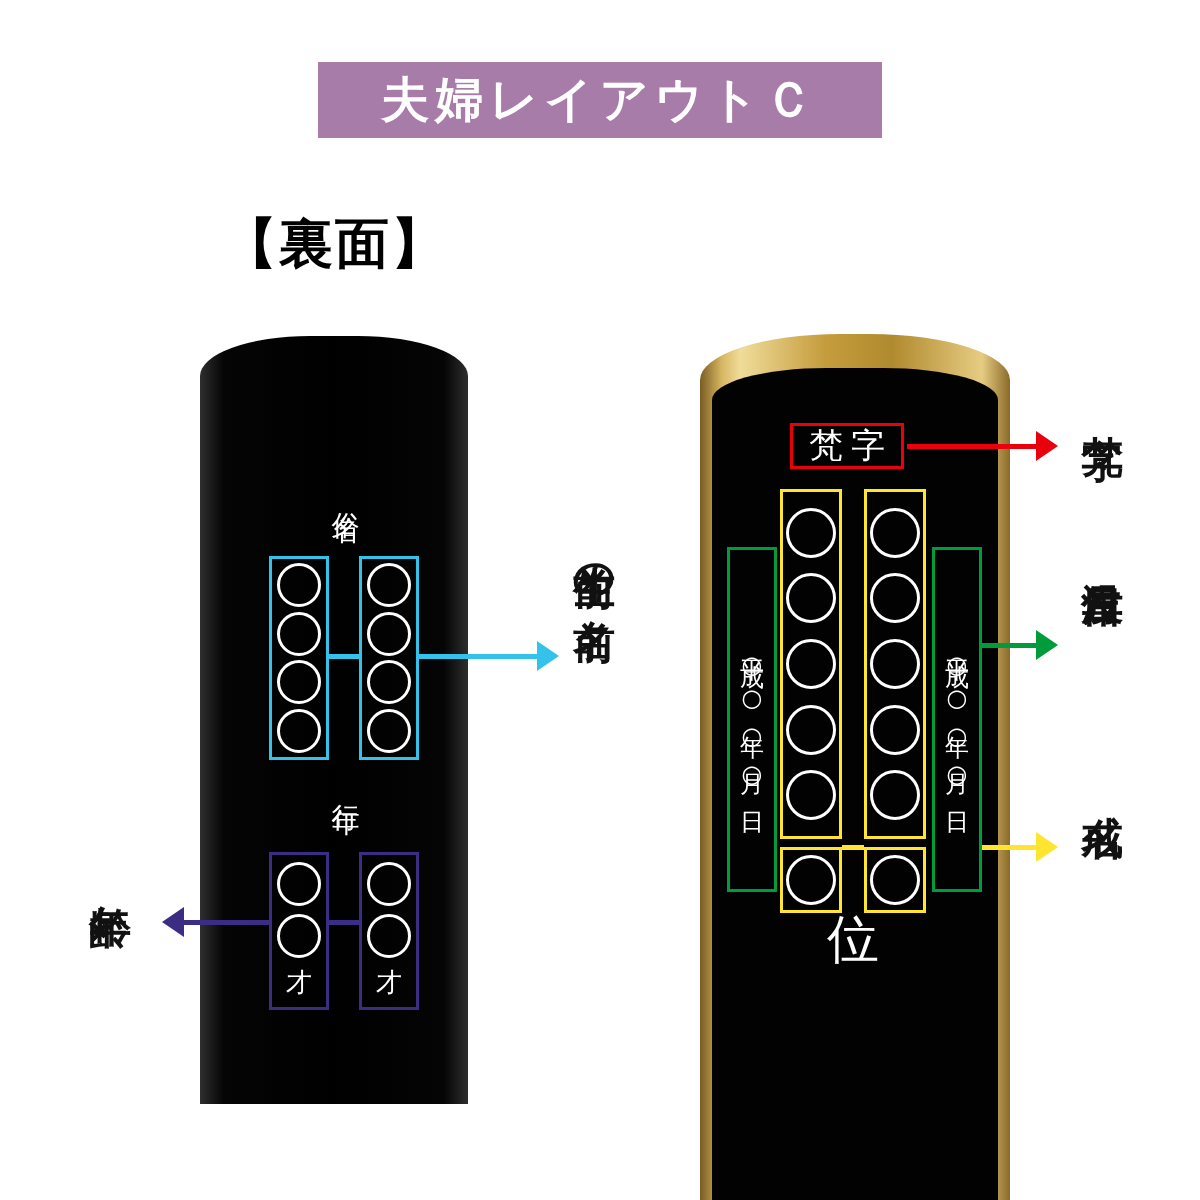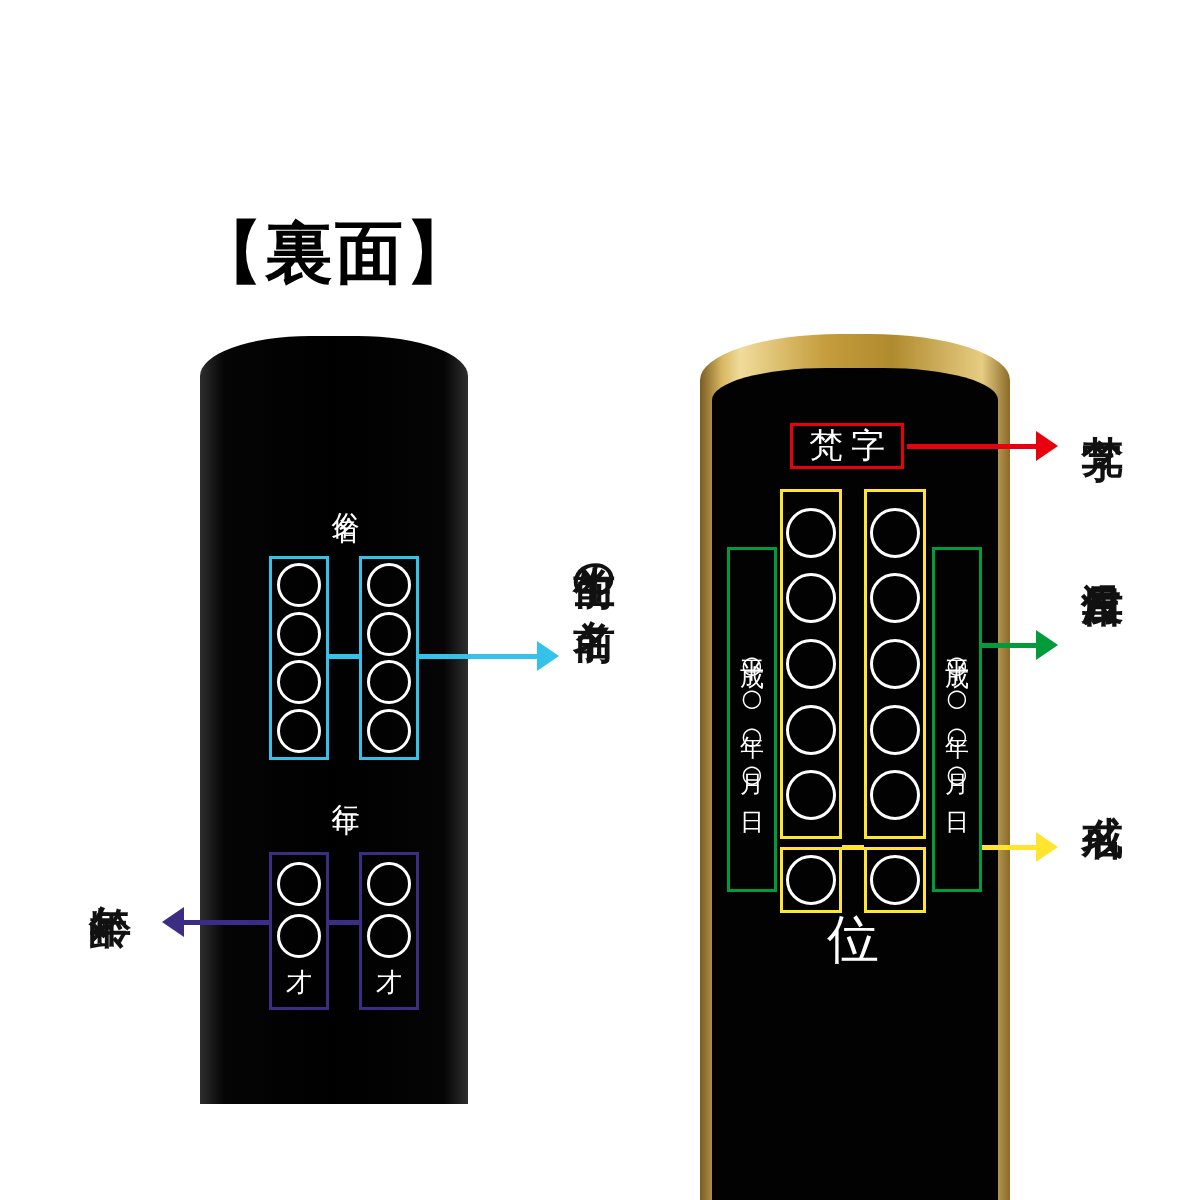--- a/index.html
+++ b/index.html
@@ -9,21 +9,21 @@
   }
   .abs{position:absolute;}
   
   #header{
     left:318px;top:62px;width:564px;height:76px;background:#A77CA9;
     display:flex;align-items:center;justify-content:center;
     color:#fff;font-size:48px;font-weight:bold;letter-spacing:6px;
   }
   .side-title{
     top:208px;width:310px;text-align:center;color:#000;
-    font-size:68px;font-weight:bold;letter-spacing:2px;
+    font-size:54px;font-weight:bold;letter-spacing:2px;
   }
   
   #back-tablet{
     left:200px;top:336px;width:268px;height:768px;
     background:linear-gradient(90deg,#2e2e2e 0%,#050505 9%,#000 50%,#050505 91%,#2e2e2e 100%);
     border-radius:110px 110px 0 0 / 40px 40px 0 0;
   }
   #front-tablet-gold{
     left:700px;top:334px;width:310px;height:866px;
     background:linear-gradient(90deg,#7a5c22 0%,#d7b762 7%,#f0dc9a 13%,#c59d3e 40%,#b08a2e 62%,#e6cc82 91%,#8a6a28 100%);
@@ -49,20 +49,23 @@
   
   .hline{height:5px;}
   .head-right{width:0;height:0;border-top:15px solid transparent;border-bottom:15px solid transparent;border-left:22px solid #000;}
   .head-left{width:0;height:0;border-top:15px solid transparent;border-bottom:15px solid transparent;border-right:22px solid #000;}
 </style>
 </head>
 <body>
 
 <div id="stage">
 
+  <div id="header" class="abs">
+    <span>夫婦レイアウトＣ</span>
+  </div>
 
   <div class="abs side-title" style="left:180px;">【裏面】</div>
 
   <div id="back-tablet" class="abs"></div>
 
   <div class="abs tablet-glyph vtext" style="left:331px;top:490px;font-size:28px;letter-spacing:4px;">俗名</div>
 
   <div class="abs frame" style="left:269px;top:556px;width:60px;height:204px;border:3px solid #35C2EA;">
     <div class="circle c44"></div>
     <div class="circle c44"></div>

